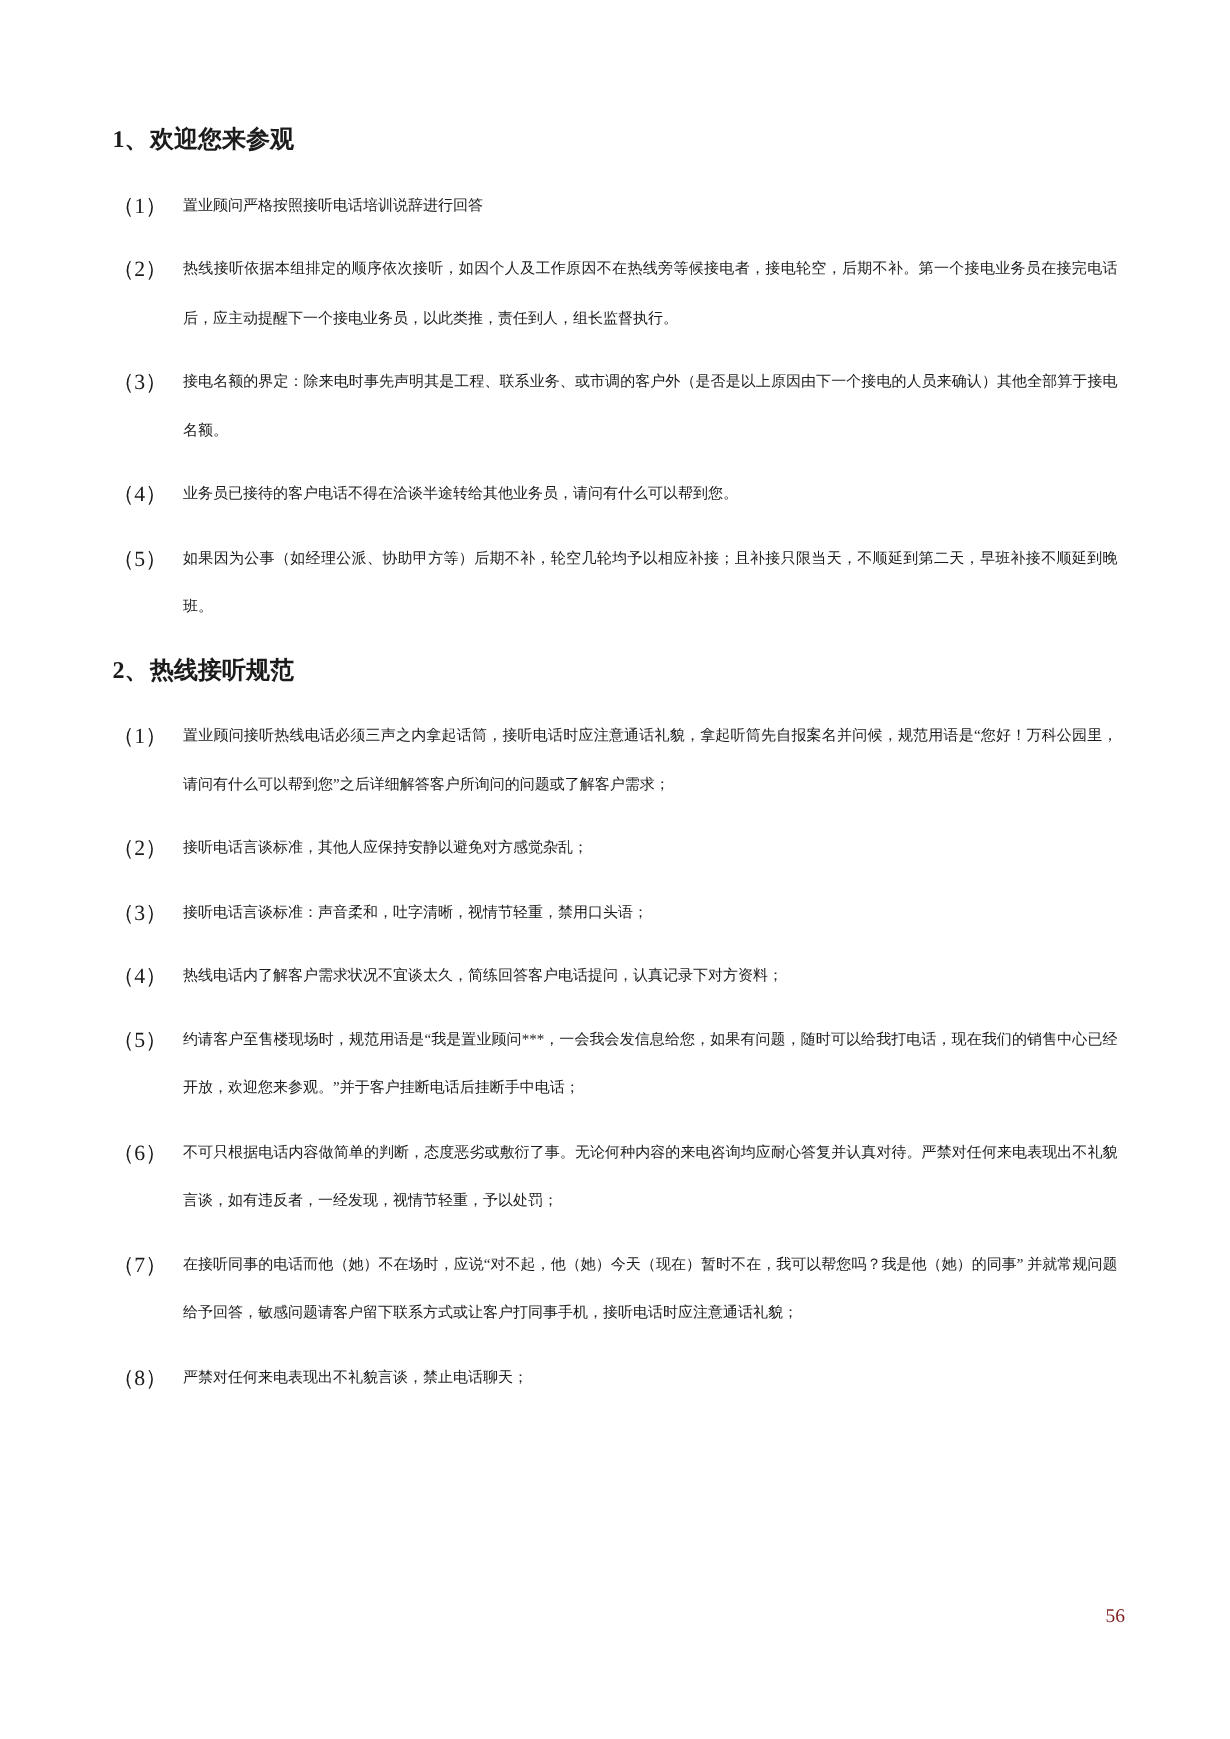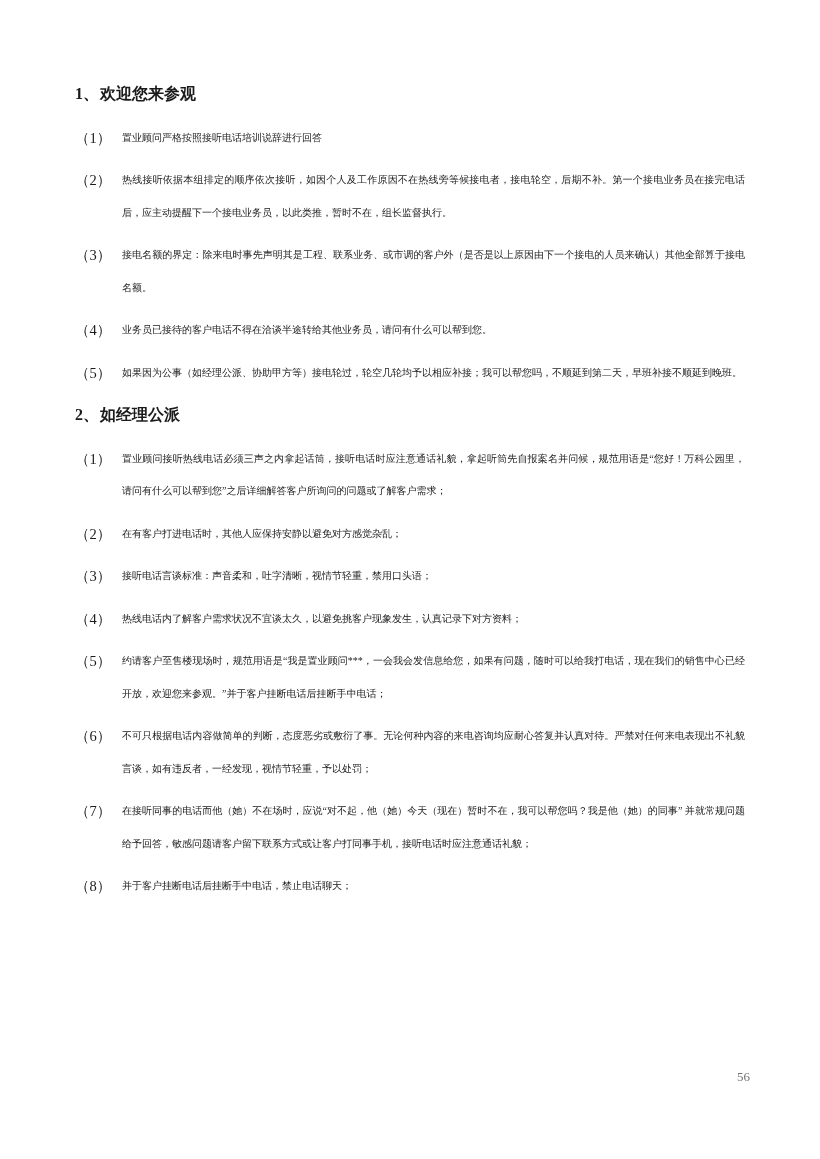--- a/index.html
+++ b/index.html
@@ -49,93 +49,93 @@
     line-height: 32.5px;
     text-align: justify;
     text-justify: inter-ideograph;
   }
   .page-number {
     position: absolute;
     top: 1069px;
     right: 70px;
     font-size: 13px;
     line-height: 16px;
-    color: #737373;
+    color: #7f1d1d;
   }
 </style>
 </head>
 <body>
 
 <div class="page">
   <div class="content">
 
     <section>
       <div class="heading">
         <span class="h-num">1、</span>
         <span class="h-text">欢迎您来参观</span>
       </div>
 
       <div class="item">
         <span class="label">（1）</span>
         <div class="text">置业顾问严格按照接听电话培训说辞进行回答</div>
       </div>
       <div class="item">
         <span class="label">（2）</span>
-        <div class="text">热线接听依据本组排定的顺序依次接听，如因个人及工作原因不在热线旁等候接电者，接电轮空，后期不补。第一个接电业务员在接完电话后，应主动提醒下一个接电业务员，以此类推，暂时不在，组长监督执行。</div>
+        <div class="text">热线接听依据本组排定的顺序依次接听，如因个人及工作原因不在热线旁等候接电者，接电轮空，后期不补。第一个接电业务员在接完电话后，应主动提醒下一个接电业务员，以此类推，责任到人，组长监督执行。</div>
       </div>
       <div class="item">
         <span class="label">（3）</span>
         <div class="text">接电名额的界定：除来电时事先声明其是工程、联系业务、或市调的客户外（是否是以上原因由下一个接电的人员来确认）其他全部算于接电名额。</div>
       </div>
       <div class="item">
         <span class="label">（4）</span>
         <div class="text">业务员已接待的客户电话不得在洽谈半途转给其他业务员，请问有什么可以帮到您。</div>
       </div>
       <div class="item">
         <span class="label">（5）</span>
-        <div class="text">如果因为公事（如经理公派、协助甲方等）接电轮过，轮空几轮均予以相应补接；我可以帮您吗，不顺延到第二天，早班补接不顺延到晚班。</div>
+        <div class="text">如果因为公事（如经理公派、协助甲方等）后期不补，轮空几轮均予以相应补接；且补接只限当天，不顺延到第二天，早班补接不顺延到晚班。</div>
       </div>
     </section>
 
     <section>
       <div class="heading">
         <span class="h-num">2、</span>
-        <span class="h-text">如经理公派</span>
+        <span class="h-text">热线接听规范</span>
       </div>
 
       <div class="item">
         <span class="label">（1）</span>
         <div class="text">置业顾问接听热线电话必须三声之内拿起话筒，接听电话时应注意通话礼貌，拿起听筒先自报案名并问候，规范用语是“您好！万科公园里，请问有什么可以帮到您”之后详细解答客户所询问的问题或了解客户需求；</div>
       </div>
       <div class="item">
         <span class="label">（2）</span>
-        <div class="text">在有客户打进电话时，其他人应保持安静以避免对方感觉杂乱；</div>
+        <div class="text">接听电话言谈标准，其他人应保持安静以避免对方感觉杂乱；</div>
       </div>
       <div class="item">
         <span class="label">（3）</span>
         <div class="text">接听电话言谈标准：声音柔和，吐字清晰，视情节轻重，禁用口头语；</div>
       </div>
       <div class="item">
         <span class="label">（4）</span>
-        <div class="text">热线电话内了解客户需求状况不宜谈太久，以避免挑客户现象发生，认真记录下对方资料；</div>
+        <div class="text">热线电话内了解客户需求状况不宜谈太久，简练回答客户电话提问，认真记录下对方资料；</div>
       </div>
       <div class="item">
         <span class="label">（5）</span>
         <div class="text">约请客户至售楼现场时，规范用语是“我是置业顾问***，一会我会发信息给您，如果有问题，随时可以给我打电话，现在我们的销售中心已经开放，欢迎您来参观。”并于客户挂断电话后挂断手中电话；</div>
       </div>
       <div class="item">
         <span class="label">（6）</span>
         <div class="text">不可只根据电话内容做简单的判断，态度恶劣或敷衍了事。无论何种内容的来电咨询均应耐心答复并认真对待。严禁对任何来电表现出不礼貌言谈，如有违反者，一经发现，视情节轻重，予以处罚；</div>
       </div>
       <div class="item">
         <span class="label">（7）</span>
         <div class="text">在接听同事的电话而他（她）不在场时，应说“对不起，他（她）今天（现在）暂时不在，我可以帮您吗？我是他（她）的同事”  并就常规问题给予回答，敏感问题请客户留下联系方式或让客户打同事手机，接听电话时应注意通话礼貌；</div>
       </div>
       <div class="item">
         <span class="label">（8）</span>
-        <div class="text">并于客户挂断电话后挂断手中电话，禁止电话聊天；</div>
+        <div class="text">严禁对任何来电表现出不礼貌言谈，禁止电话聊天；</div>
       </div>
     </section>
 
   </div>
 
   <div class="page-number">56</div>
 </div>
 
 </body></html>

